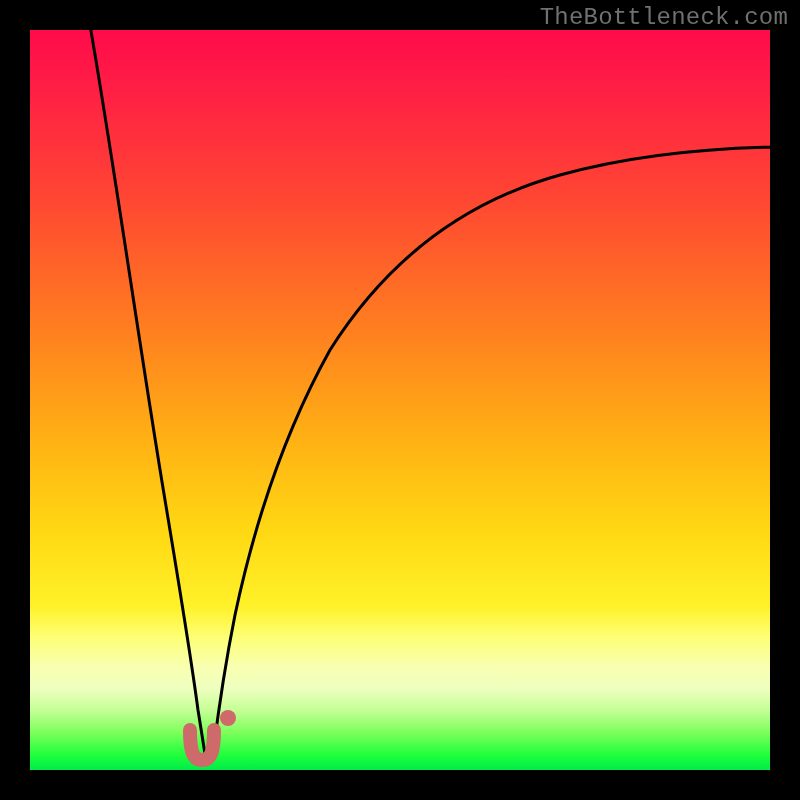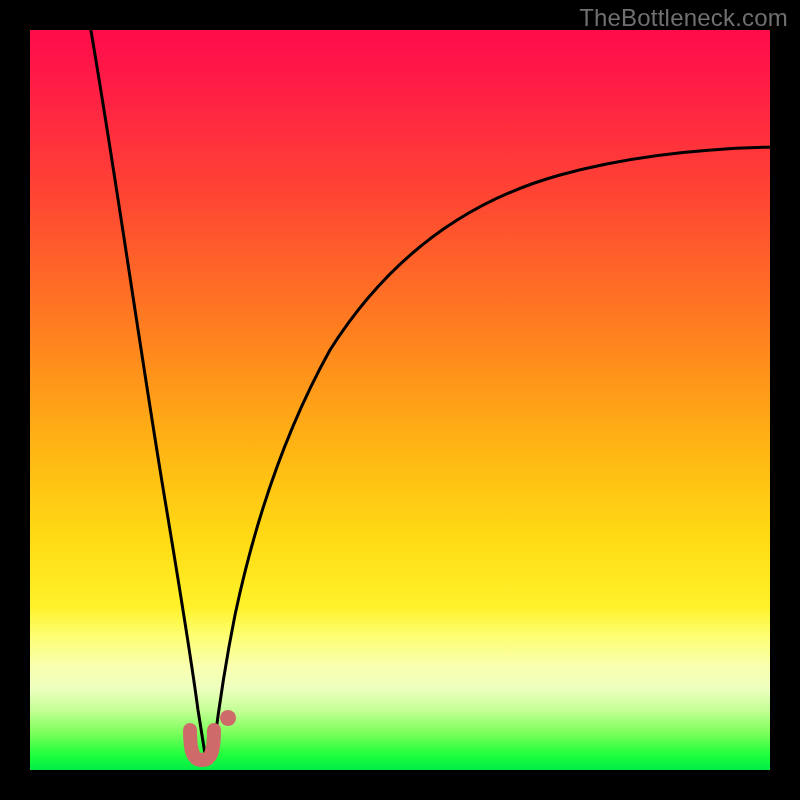--- a/index.html
+++ b/index.html
@@ -46,20 +46,21 @@
   }
   .watermark {
     position: absolute;
     top: 4px;
     right: 12px;
     color: #707070;
     font-size: 24px;
     letter-spacing: 0.2px;
     font-weight: 400;
     user-select: none;
+    font-family: Liberation Mono, monospace;
   }
   svg.curves {
     position: absolute;
     left: 0;
     top: 0;
     width: 740px;
     height: 740px;
     overflow: visible;
   }
 </style>

